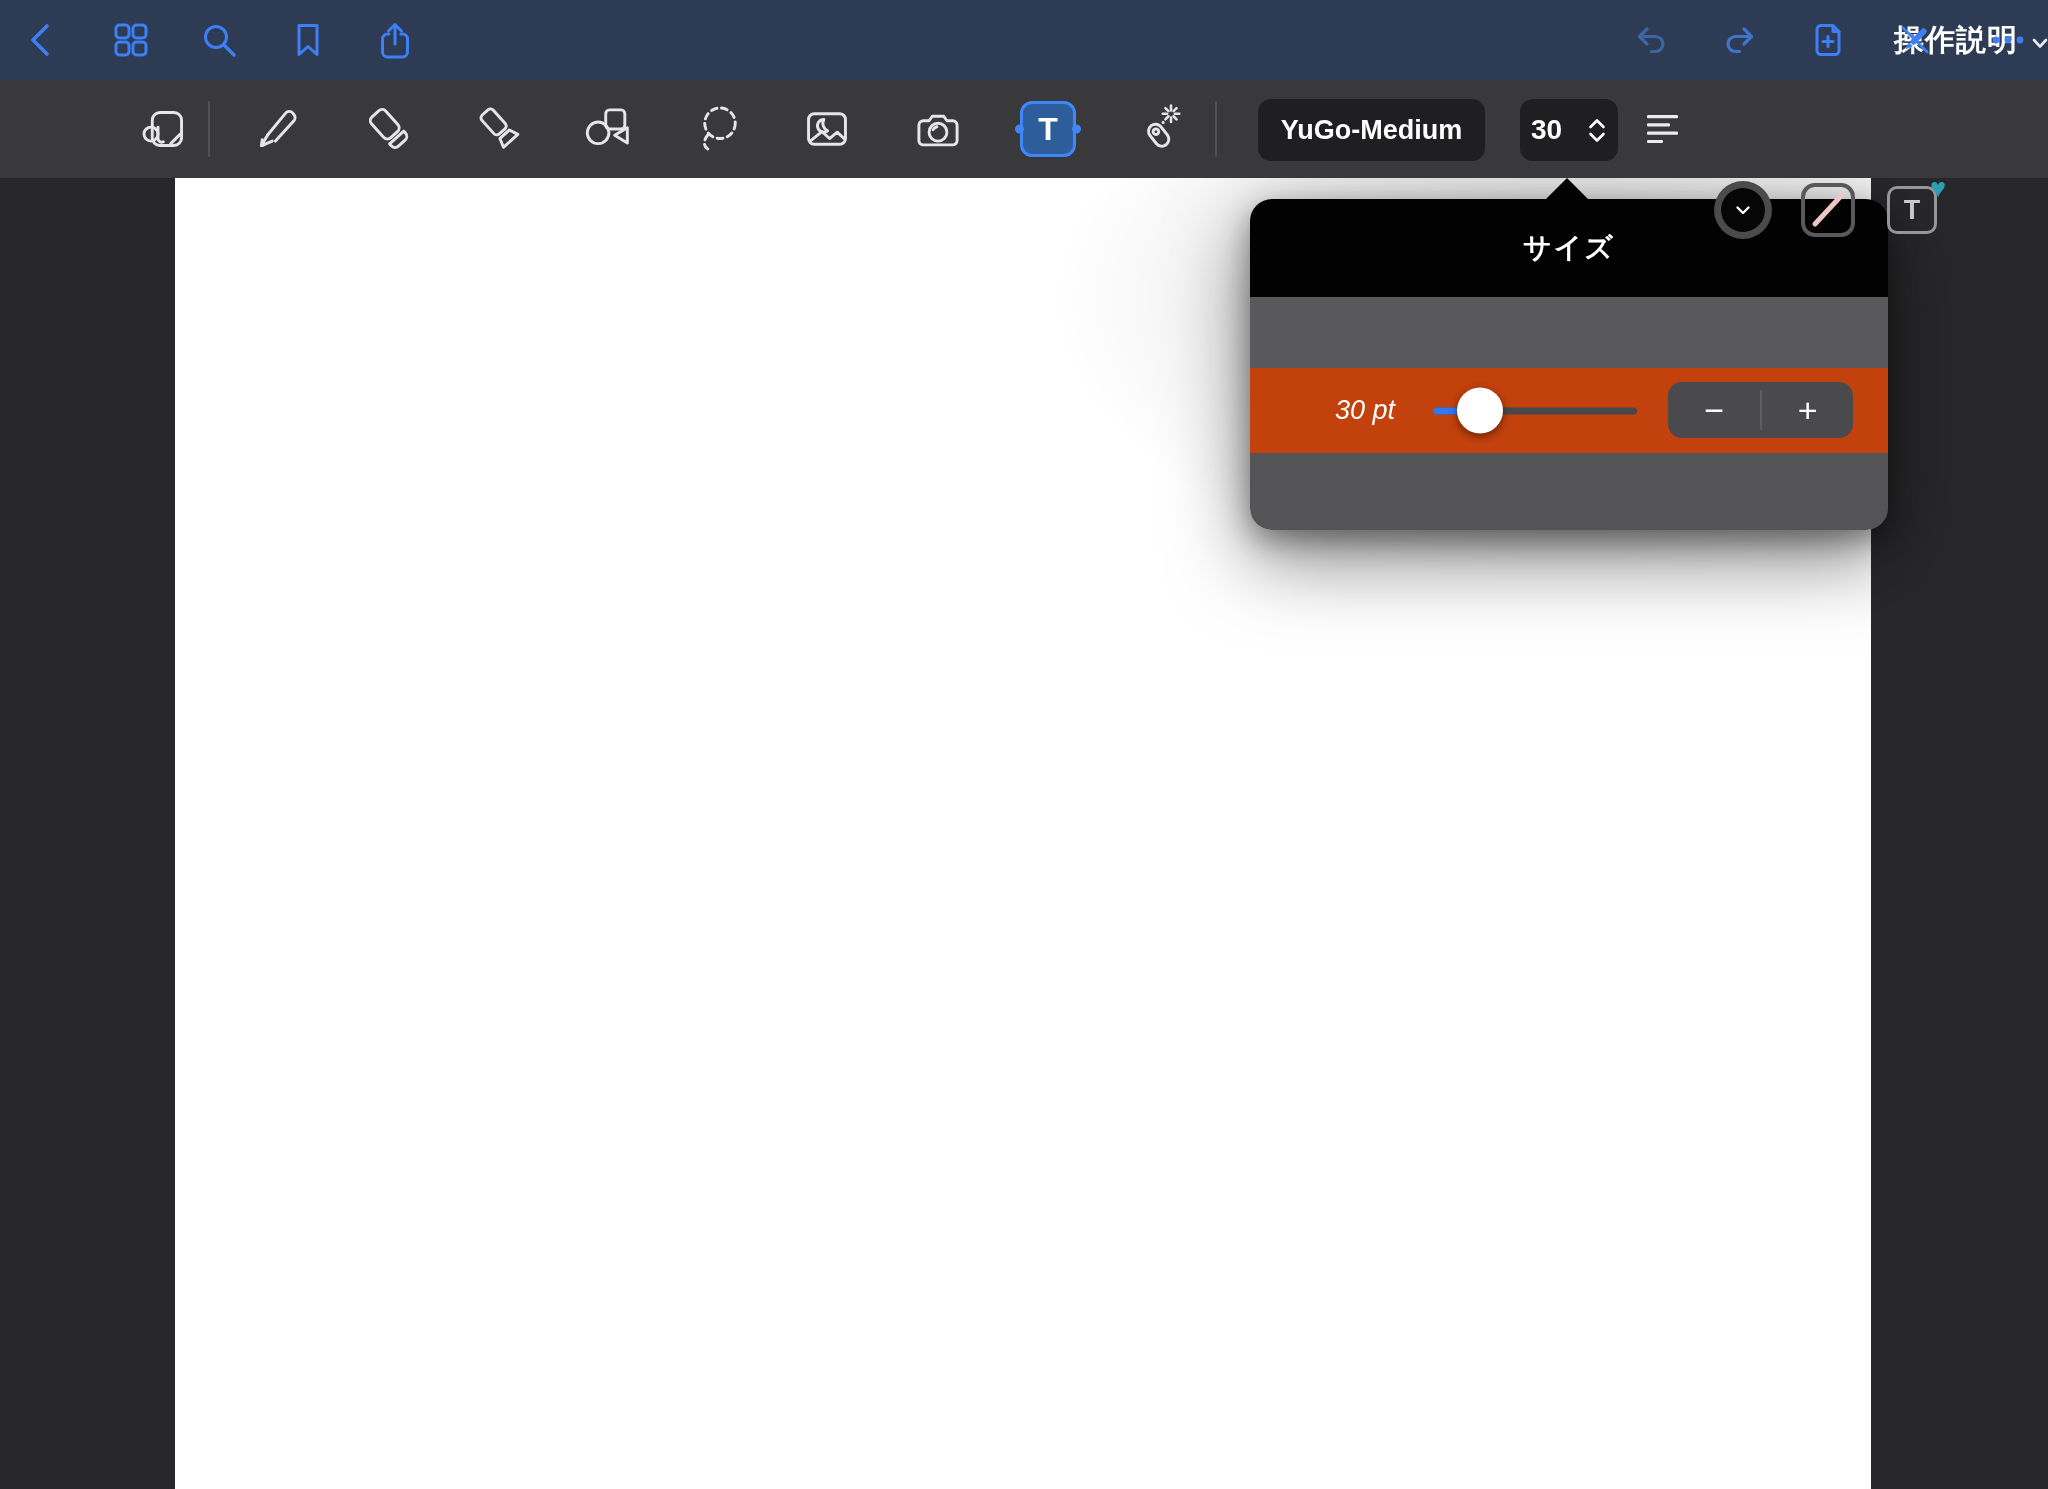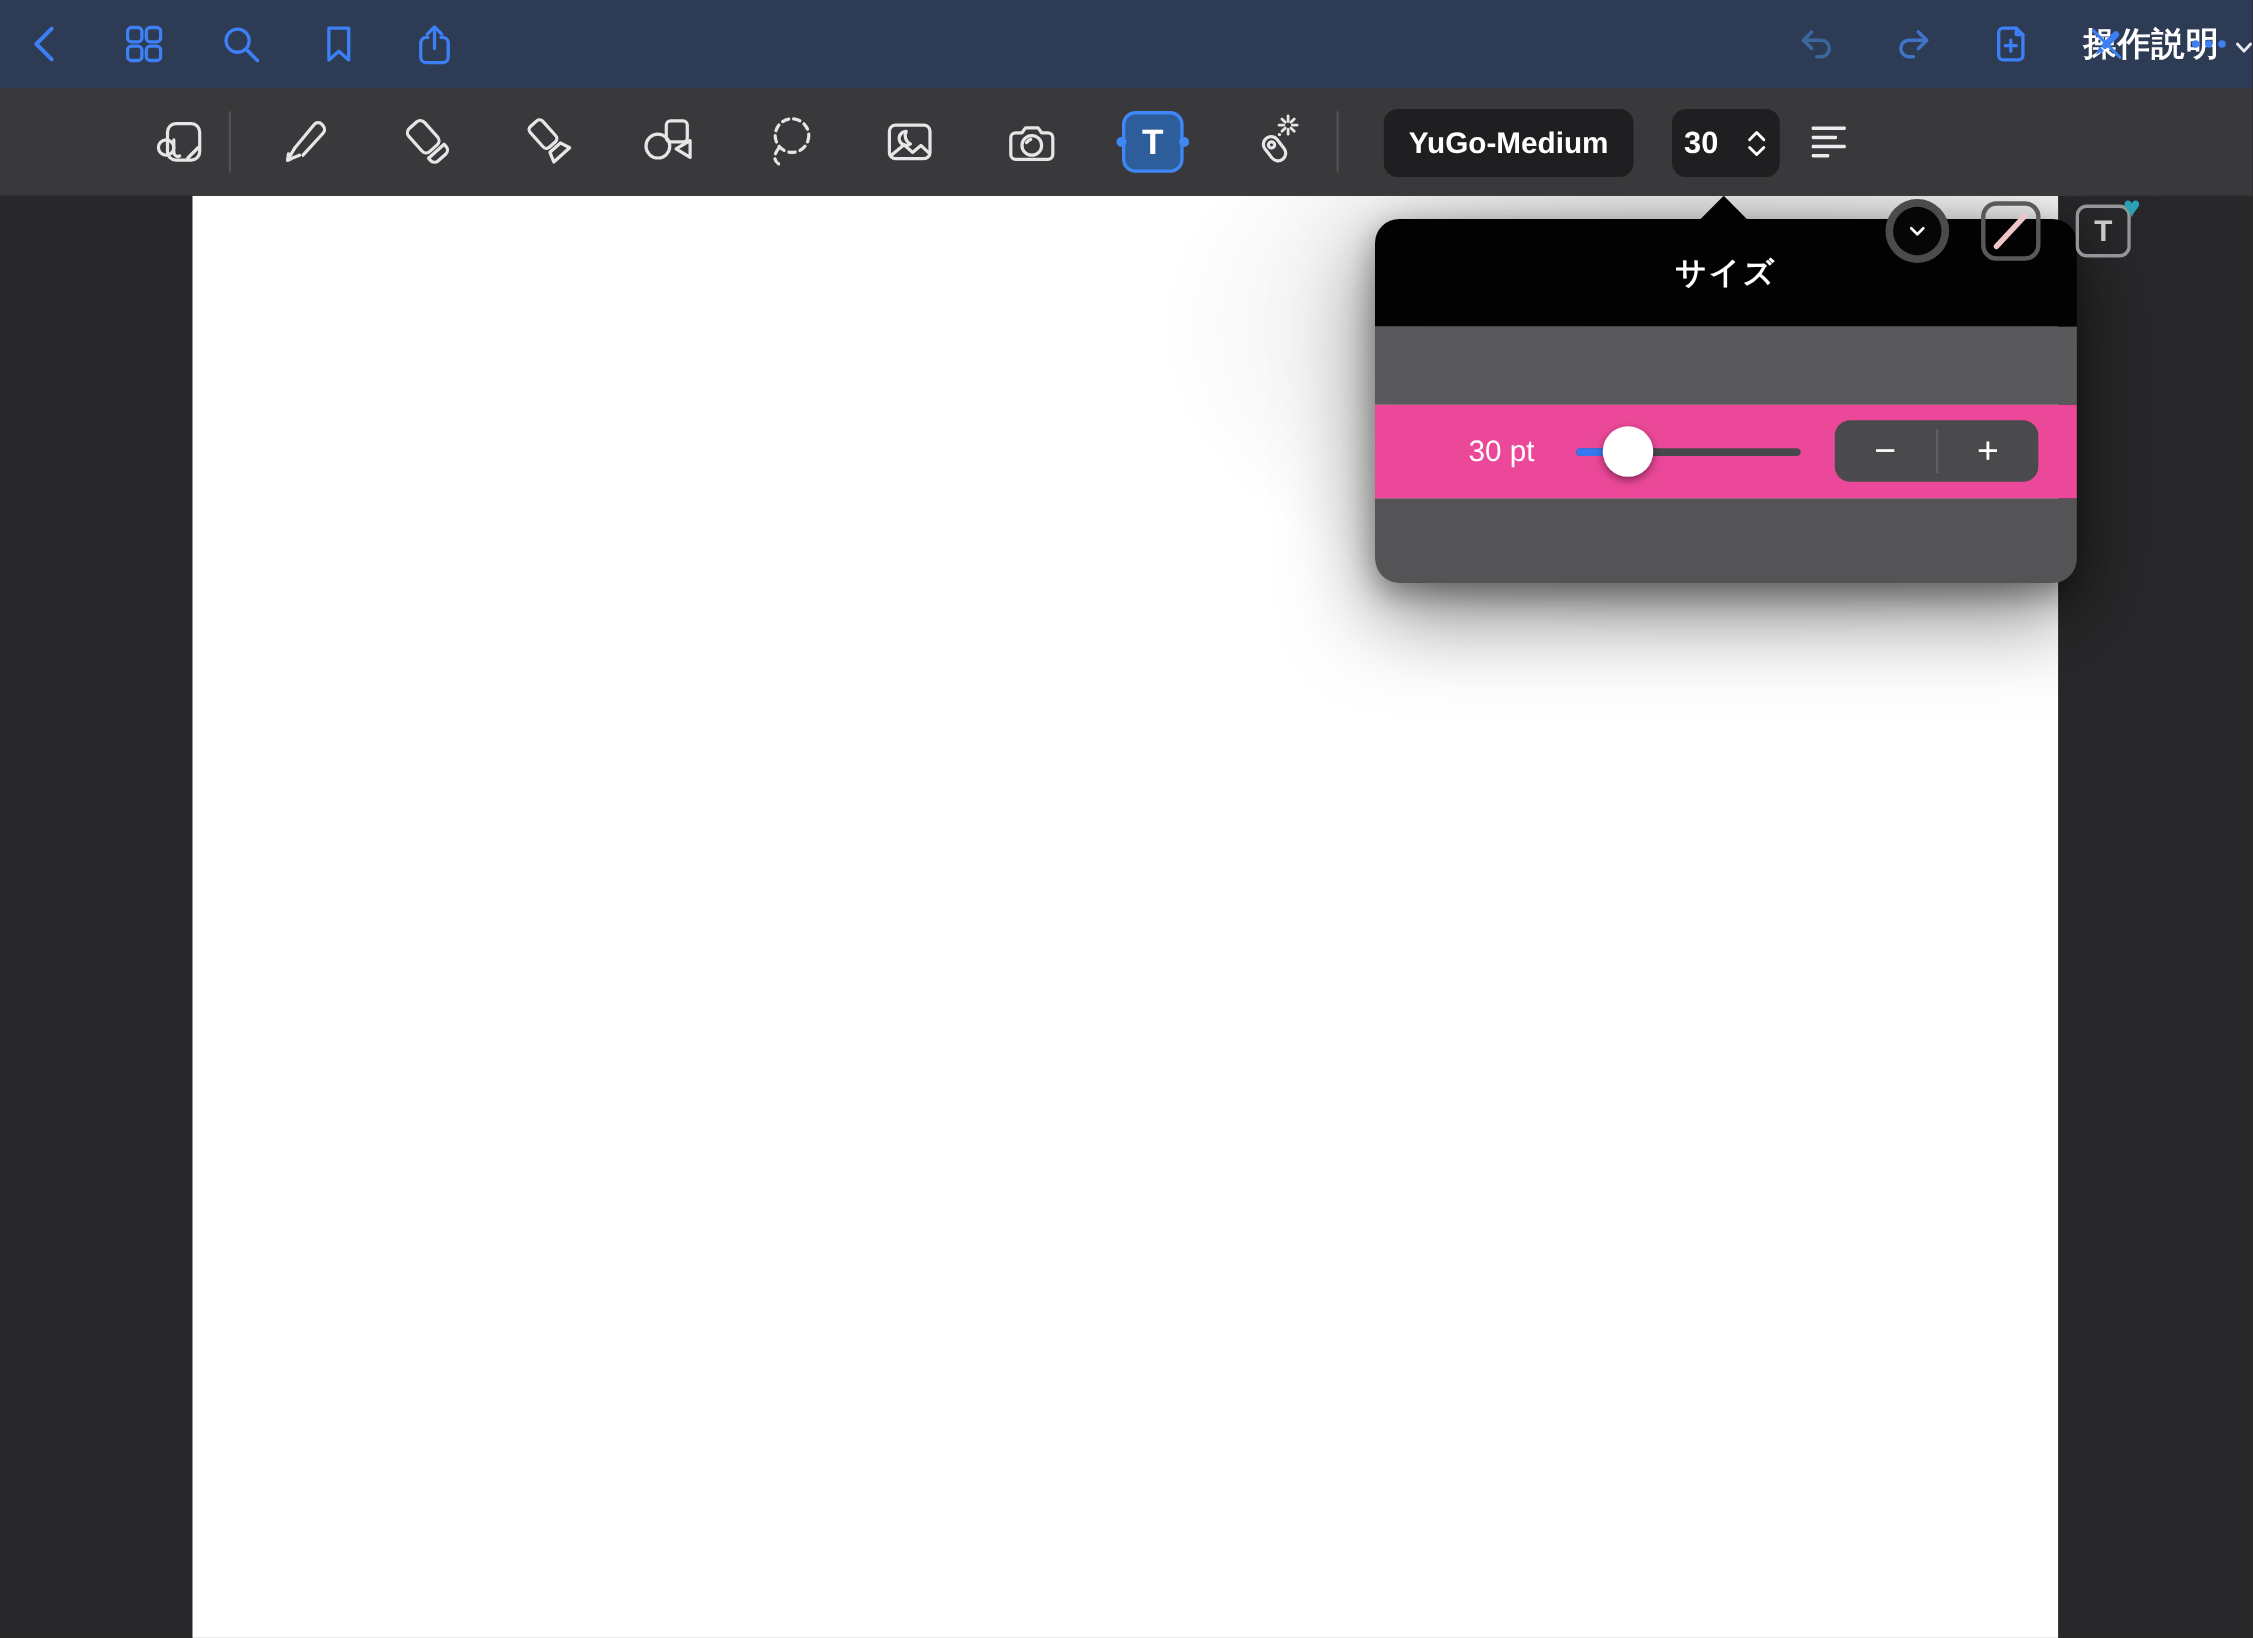--- a/index.html
+++ b/index.html
@@ -36,21 +36,21 @@
       background:radial-gradient(ellipse 760px 420px at 1395px 120px, rgba(0,0,0,0.16), rgba(0,0,0,0) 68%);
       pointer-events:none;}
 
   
   .popover{position:absolute;left:1250px;top:199px;width:638px;height:331px;z-index:20;border-radius:22px;
            box-shadow:0 28px 80px rgba(0,0,0,0.5), 0 10px 28px rgba(0,0,0,0.35);}
   .pop-arrow{position:absolute;left:296px;top:-21px;width:0;height:0;
              border-left:21px solid transparent;border-right:21px solid transparent;border-bottom:21px solid #020202;}
   .pop-header{height:98px;background:#020202;border-radius:22px 22px 0 0;display:flex;align-items:center;justify-content:center;color:#fff;font-size:28px;font-weight:700;letter-spacing:2px;}
   .pop-preview{height:71px;background:#59595b;}
-  .pop-sliderrow{position:relative;height:85px;background:#ec4899;}
+  .pop-sliderrow{position:relative;height:85px;background:#c2410c;font-style:italic;}
   .size-value{position:absolute;left:85px;top:0;height:85px;display:flex;align-items:center;color:#fff;font-size:27px;}
   .track-wrap{position:absolute;left:183px;top:50%;width:204px;height:7px;transform:translateY(-50%);}
   .track{position:absolute;inset:0;background:#48484c;border-radius:4px;}
   .track-fill{position:absolute;left:0;top:0;height:7px;background:#3577f0;border-radius:4px;}
   .thumb{position:absolute;top:50%;width:46px;height:46px;margin-left:-23px;border-radius:50%;background:#ffffff;transform:translateY(-50%);box-shadow:0 3px 8px rgba(0,0,0,0.45);cursor:pointer;}
   .stepper{position:absolute;left:418px;top:14px;width:185px;height:56px;background:#4a4a4c;border-radius:14px;display:flex;}
   .step-btn{flex:1;display:flex;align-items:center;justify-content:center;color:#fff;font-size:34px;font-weight:300;cursor:pointer;}
   .step-div{width:2px;height:40px;background:#5f5f61;align-self:center;}
   .pop-footer{height:77px;background:#545456;border-radius:0 0 22px 22px;}
 

